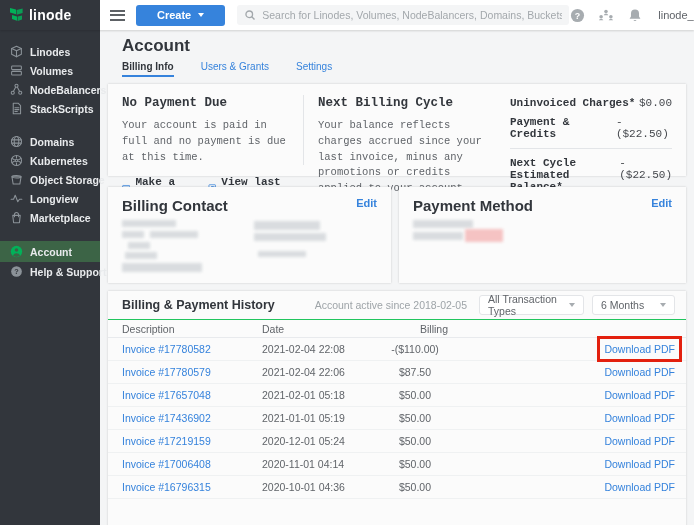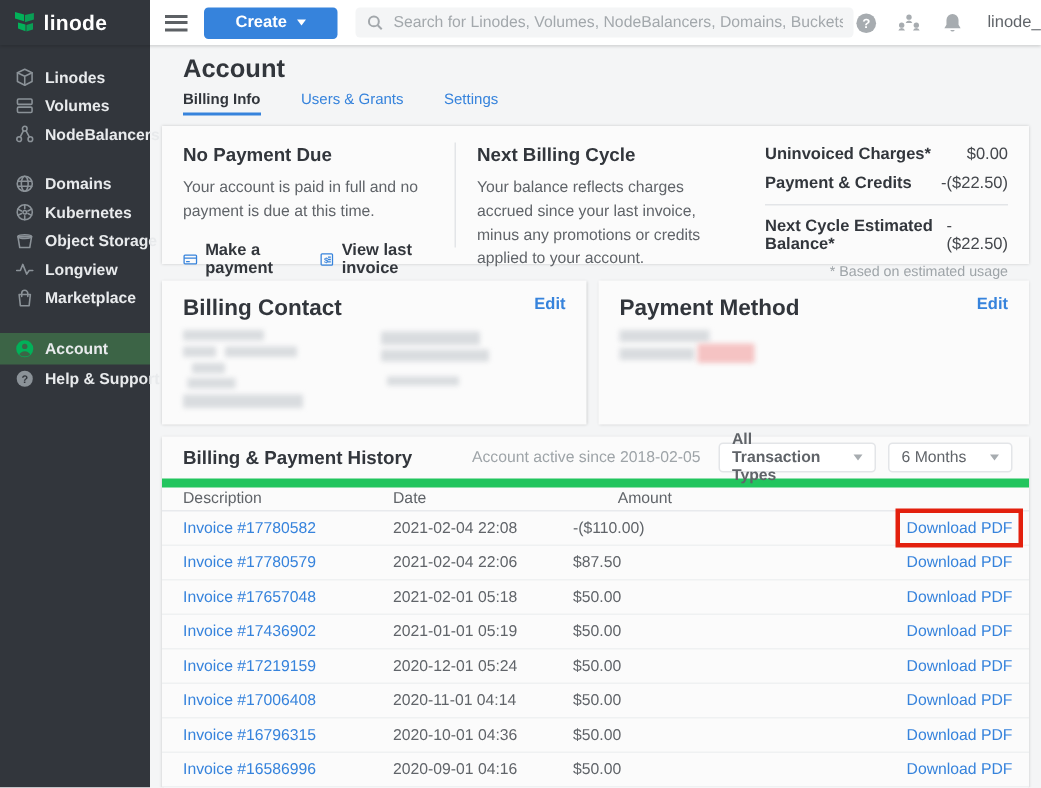--- a/index.html
+++ b/index.html
@@ -51,21 +51,21 @@
   .main { position:absolute; top:30px; left:100px; width:594px; height:495px;
     padding:6px 8px 0; overflow:hidden; }
   .page-title { font-size:17px; font-weight:bold; margin:0 0 6px 14px; line-height:19px; }
   .tabs { display:flex; gap:27px; margin-left:14px; margin-bottom:7px; }
   .tab { font-size:10px; color:var(--c-blue,#3683DC); padding-bottom:3px; border-bottom:2px solid transparent; cursor:pointer; }
   .tab.active { color:var(--c-dark,#32363C); font-weight:bold; border-bottom-color:var(--c-blue,#3683DC); }
 
   .panel { background:var(--c-panel,#FBFBFB); box-shadow:0 0 2px rgba(0,0,0,.18); }
 
   
-  .summary { display:flex; height:92px; padding:11px 0; margin-bottom:11px; }
+  .summary { display:flex; height:92px; padding:11px 0; margin-bottom:11px;font-family:Liberation Mono, monospace; }
   .sum-col { padding:0 14px; }
   .sum-col h3 { font-size:12.5px; margin:1px 0 8px; }
   .sum-col p { font-size:10.5px; line-height:1.5; color:var(--c-gray,#606469); }
   .sum-col1 { width:196px; border-right:1px solid var(--c-border,#E3E5E8); }
   .sum-col2 { width:192px; }
   .sum-col3 { flex:1; padding-top:2px; }
   .pay-links { display:flex; gap:17px; margin-top:11px; }
   .pay-link { display:flex; align-items:center; gap:5px; font-size:11px; font-weight:bold; cursor:pointer; }
   .pay-link svg { width:14px; height:14px; }
   .charge-row { display:flex; justify-content:space-between; font-size:11px; margin-bottom:7px; }
@@ -88,32 +88,32 @@
   
   .history { height:238px; }
   .history-head { display:flex; align-items:center; height:28px; padding:0 11px 0 14px; gap:8px; }
   .history-head h3 { font-size:12.5px; flex:1; }
   .active-since { font-size:10.5px; color:#9EA4A8; margin-right:4px; }
   .select { height:20px; background:#fff; border:1px solid var(--c-border,#E3E5E8); border-radius:3px;
     font-size:10.5px; color:var(--c-gray,#606469); display:flex; align-items:center;
     justify-content:space-between; padding:0 8px; cursor:pointer; }
   .select .sel-chev { width:0; height:0; border-left:3.5px solid transparent; border-right:3.5px solid transparent;
     border-top:4px solid #A7ACB0; margin-left:8px; }
-  .select-type { width:105px;font-weight:bold; }
+  .select-type { width:105px; }
   .select-period { width:83px; }
 
   table { width:100%; border-collapse:collapse; table-layout:fixed; font-size:10.5px; }
   col.c-desc{width:154px;} col.c-date{width:120px;} col.c-amt{width:66px;} col.c-pdf{width:auto;}
   thead th { text-align:left; font-weight:normal; color:var(--c-gray,#606469);
-    border-top:6px solid #22c55e; border-bottom:1px solid #E8EAED; height:18px; padding:0;margin-top:48px; }
+    border-top:1px solid #22c55e; border-bottom:1px solid #E8EAED; height:18px; padding:0;margin-top:48px; }
   th.h-desc { padding-left:14px; }
   th.h-amt { text-align:right; }
   tbody td { height:23px; border-bottom:1px solid #EFF1F2; padding:0; color:var(--c-gray,#606469); }
   td.desc { padding-left:14px; }
-  td.amount { text-align:left; }
+  td.amount { text-align:center; }
   td.pdf { text-align:right; padding-right:11px; }
   .annotated { outline:3px solid var(--c-red,#E3200E); outline-offset:4px; }
 </style>
 </head>
 <body>
 
 <div class="topbar">
   <div class="logo">
     <svg width="15" height="17" viewBox="0 0 15 17">
       <path fill="var(--c-green,#02B159)" d="M1 1l6 1.6v4.6L1 5.4z"></path>
@@ -188,20 +188,29 @@
           <span class="icon">
             <svg viewBox="0 0 16 16" fill="none" stroke="currentColor" stroke-width="1.3" stroke-linejoin="round" stroke-linecap="round">
               <circle cx="8" cy="3.4" r="1.9"></circle>
               <circle cx="3.4" cy="12" r="1.9"></circle>
               <circle cx="12.6" cy="12" r="1.9"></circle>
               <path d="M6.9 5.2 4.3 10.2M9.1 5.2l2.6 5"></path>
             </svg>
           </span>
           <span>NodeBalancers</span>
         </div>
+        <div class="nav-item">
+          <span class="icon">
+            <svg viewBox="0 0 16 16" fill="none" stroke="currentColor" stroke-width="1.3" stroke-linejoin="round" stroke-linecap="round">
+              <path d="M4 1.5h6l3 3v10H4z"></path>
+              <path d="M6 7h5M6 9.4h5M6 11.8h3"></path>
+            </svg>
+          </span>
+          <span>StackScripts</span>
+        </div>
       </div>
       <div class="nav-group">
         <div class="nav-item">
           <span class="icon">
             <svg viewBox="0 0 16 16" fill="none" stroke="currentColor" stroke-width="1.3" stroke-linejoin="round" stroke-linecap="round">
               <circle cx="8" cy="8" r="6.2"></circle>
               <ellipse cx="8" cy="8" rx="2.8" ry="6.2"></ellipse>
               <path d="M2.2 6h11.6M2.2 10h11.6"></path>
             </svg>
           </span>
@@ -366,21 +375,21 @@
       <colgroup>
           <col class="c-desc">
           <col class="c-date">
           <col class="c-amt">
           <col class="c-pdf">
         </colgroup>
       <thead>
         <tr>
           <th class="h-desc">Description</th>
           <th>Date</th>
-          <th class="h-amt">Amount</th>
+          <th class="h-amt">Billing</th>
           <th></th>
         </tr>
       </thead>
       <tbody>
           <tr>
             <td class="desc"><a href="#">Invoice #17780582</a></td>
             <td class="date">2021-02-04 22:08</td>
             <td class="amount">-($110.00)</td>
             <td class="pdf"><a href="#" class="annotated">Download PDF</a></td>
           </tr>
@@ -413,22 +422,16 @@
             <td class="date">2020-11-01 04:14</td>
             <td class="amount">$50.00</td>
             <td class="pdf"><a href="#">Download PDF</a></td>
           </tr>
           <tr>
             <td class="desc"><a href="#">Invoice #16796315</a></td>
             <td class="date">2020-10-01 04:36</td>
             <td class="amount">$50.00</td>
             <td class="pdf"><a href="#">Download PDF</a></td>
           </tr>
-          <tr>
-            <td class="desc"><a href="#">Invoice #16586996</a></td>
-            <td class="date">2020-09-01 04:16</td>
-            <td class="amount">$50.00</td>
-            <td class="pdf"><a href="#">Download PDF</a></td>
-          </tr>
         </tbody>
     </table>
   </div>
 </div>
 
 </body></html>

